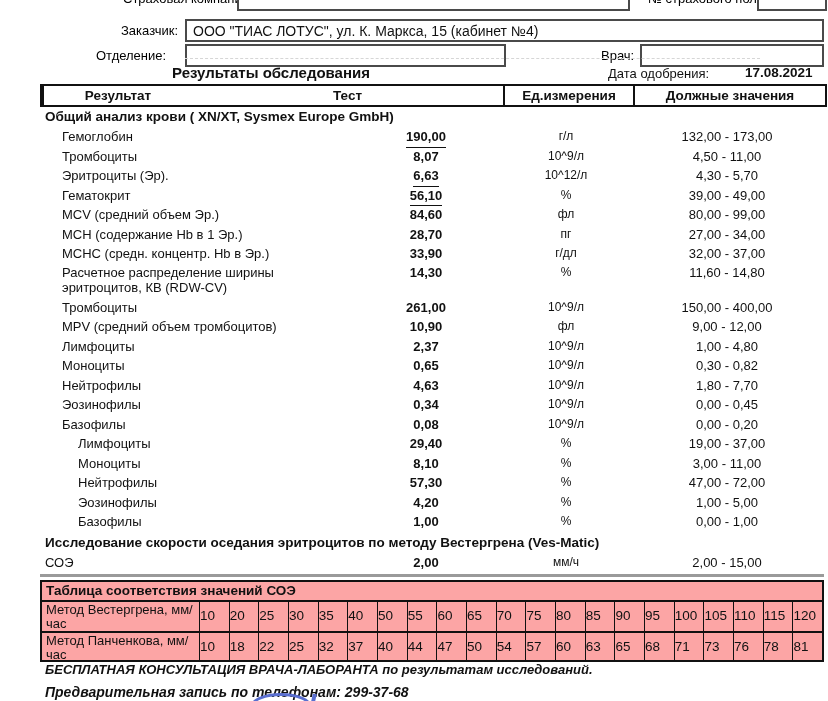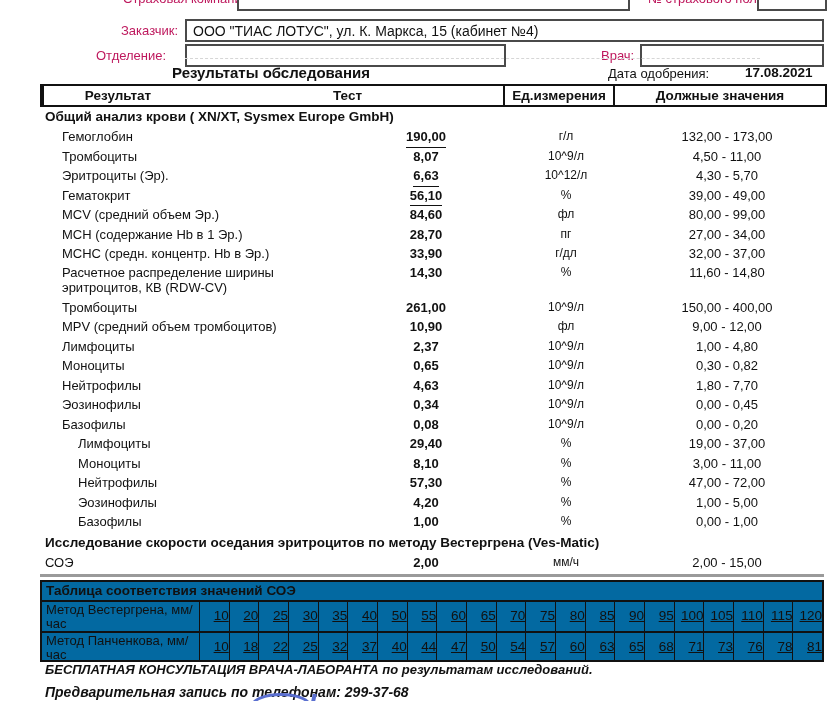--- a/index.html
+++ b/index.html
@@ -1,19 +1,19 @@
 <!DOCTYPE html>
 <html><head>
 <meta charset="utf-8">
 <style>
   html,body{margin:0;padding:0;background:#fff;}
   .page{position:relative;width:828px;height:701px;overflow:hidden;background:#fff;
         font-family:"Liberation Sans",sans-serif;color:#111;}
   
-  .fld-label{position:absolute;font-size:13px;color:#be185d;white-space:nowrap;}
+  .fld-label{position:absolute;font-size:13px;color:#000000;white-space:nowrap;}
   .fld-box{position:absolute;border:2px solid #4a4a4a;background:#fff;box-sizing:border-box;}
   .ins-label{top:-9px;left:123px;}
   .ins-box{top:-15px;left:237px;width:393px;height:26px;}
   .policy-label{top:-9px;left:648px;}
   .policy-box{top:-15px;left:757px;width:70px;height:26px;}
   .customer-label{top:23px;left:121px;}
   .customer-box{top:19px;left:185px;width:639px;height:23px;}
   .fld-value{font-size:14px;line-height:20px;padding-left:6px;white-space:nowrap;display:inline-block;}
   .dept-label{top:48px;left:96px;}
   .dept-box{top:44px;left:185px;width:321px;height:23px;}
@@ -23,45 +23,45 @@
   
   .results-title{position:absolute;top:64px;left:172px;font-size:15px;font-weight:700;}
   .approval-label{position:absolute;top:66px;left:608px;font-size:13px;}
   .approval-date{position:absolute;top:65px;left:745px;font-size:13.5px;font-weight:700;}
   
   .results-header{position:absolute;top:84px;left:40px;width:783px;height:19px;
         border:2px solid #111;display:flex;box-sizing:content-box;}
   .hdr-cell{font-size:13.5px;font-weight:700;text-align:center;line-height:19px;box-sizing:border-box;}
   .c-test{width:311px;}
   .c-result{width:150px;border-left:2px solid #111;}
-  .c-units{width:110px;border-left:2px solid #111;}
+  .c-units{width:130px;border-left:2px solid #111;}
   .c-range{flex:1;border-left:2px solid #111;}
   .results-body{position:absolute;top:106px;left:40px;width:783px;}
   .section-heading{height:21px;line-height:21px;font-weight:700;font-size:13.5px;padding-left:5px;}
   .result-row{display:flex;height:19.5px;line-height:19.5px;font-size:13px;}
   .result-row.tall{height:33px;line-height:15.5px;align-items:flex-start;padding-top:1px;}
   .cell-test{width:311px;padding-left:22px;box-sizing:border-box;}
   .result-row.indent .cell-test{padding-left:38px;}
   .cell-result{width:150px;text-align:center;font-weight:700;}
   .cell-result .val{display:inline-block;}
   .cell-result .val.out{border-bottom:1.5px solid #111;}
   .cell-units{width:130px;text-align:center;font-size:12px;}
   .cell-range{flex:1;text-align:center;}
   
   .gray-divider{position:absolute;top:574px;left:40px;width:784px;height:3px;background:#9a9a9a;}
   
   .soe-table{position:absolute;top:580px;left:40px;width:784px;border:2px solid #111;
-        box-sizing:border-box;background:#0369a1;}
+        box-sizing:border-box;background:#fca5a5;}
   .soe-caption{font-size:13.5px;font-weight:700;height:18px;line-height:17px;padding-left:4px;
         border-bottom:2px solid #111;}
   .soe-row{display:flex;height:29px;box-sizing:border-box;}
   .soe-row + .soe-row{border-top:2px solid #111;}
   .soe-label{width:158px;font-size:13px;line-height:14px;padding:1px 0 0 4px;box-sizing:border-box;
         border-right:1.5px solid #111;}
-  .soe-cell{flex:1;font-size:13.5px;text-align:right;line-height:28px;border-right:1.5px solid #111;text-decoration:underline;}
+  .soe-cell{flex:1;font-size:13.5px;text-align:left;line-height:28px;border-right:1.5px solid #111;}
   .soe-cell:last-child{border-right:none;}
   
   .footer-line1{position:absolute;top:662px;left:45px;font-size:13px;font-weight:700;font-style:italic;}
   .footer-line2{position:absolute;top:684px;left:45px;font-size:14px;font-weight:700;font-style:italic;}
   .logo-ellipse{position:absolute;top:693px;left:250px;width:62px;height:28px;
         border:3px solid #5a6fd0;border-radius:50%;box-sizing:border-box;}
   .logo-dot{position:absolute;top:694px;left:312px;width:4px;height:7px;background:#5a6fd0;
         transform:skewX(-12deg);}
 </style>
 </head>

